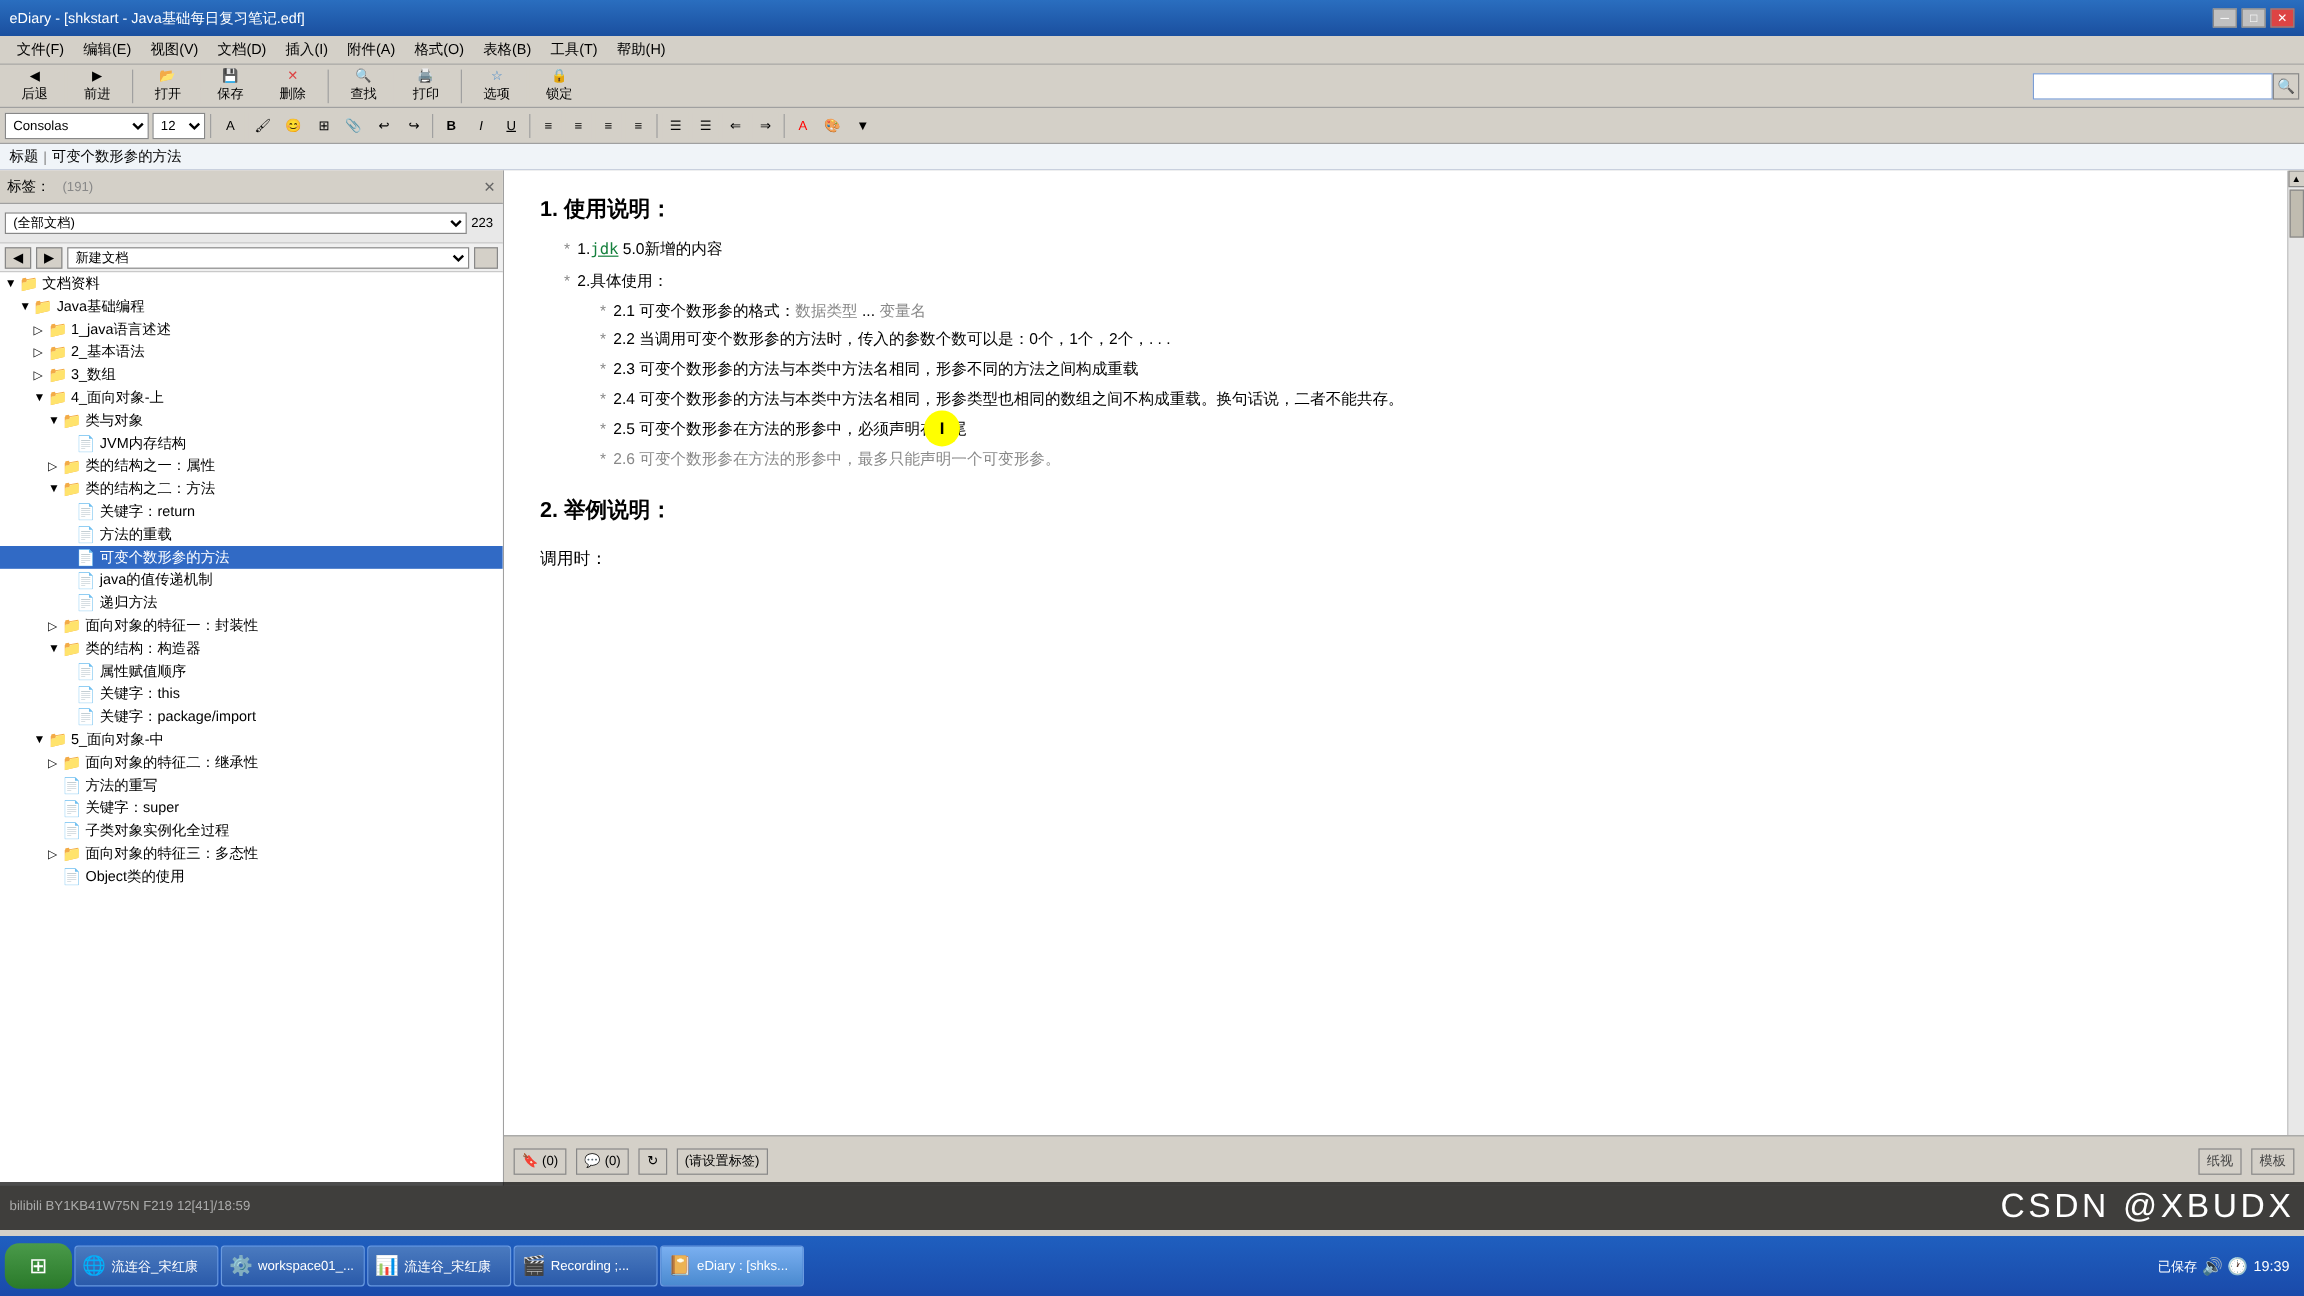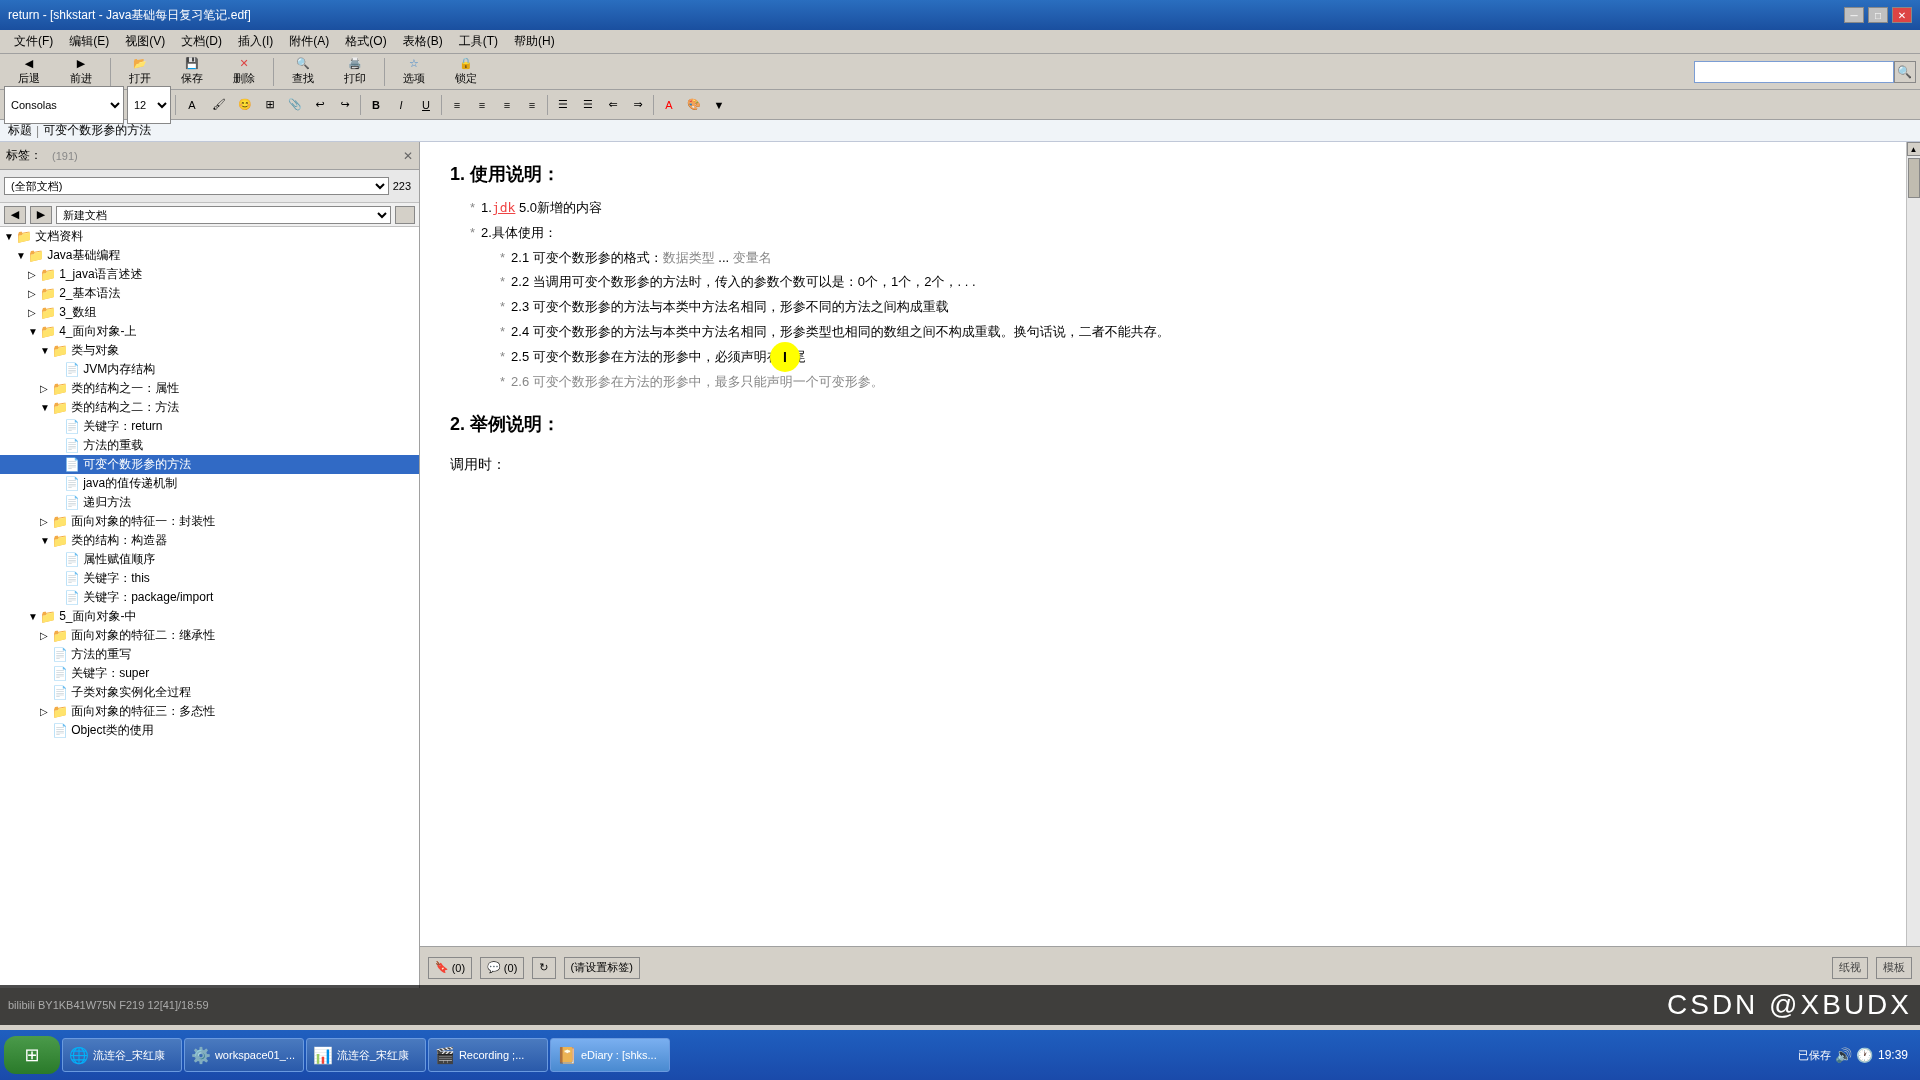--- a/index.html
+++ b/index.html
@@ -85,21 +85,21 @@
     #formattoolbar {
       height: 30px;
       background: #d4d0c8;
       display: flex;
       align-items: center;
       padding: 2px 4px;
       gap: 3px;
       border-bottom: 1px solid #a0a0a0;
     }
     .fmt-select {
-      height: 38px;
+      height: 22px;
       border: 1px solid #888;
       background: white;
       font-size: 11px;
       padding: 0 2px;
     }
     .fmt-btn {
       width: 22px; height: 22px;
       background: #d4d0c8;
       border: 1px solid transparent;
       cursor: pointer;
@@ -383,21 +383,21 @@
       padding: 4px 8px;
       display: flex;
       justify-content: space-between;
       align-items: center;
     }
   </style>
 </head>
 <body>
 
 <div id="titlebar">
-  <span>return - [shkstart - Java基础每日复习笔记.edf]</span>
+  <span>eDiary - [shkstart - Java基础每日复习笔记.edf]</span>
   <div id="titlebar-controls">
     <div class="title-btn">─</div>
     <div class="title-btn">□</div>
     <div class="title-btn" style="background:#dd4444;color:white;">✕</div>
   </div>
 </div>
 
 <div id="menubar">
   <span class="menu-item">文件(F)</span>
   <span class="menu-item">编辑(E)</span>
@@ -698,21 +698,21 @@
 
         <div class="cursor-dot">I</div>
 
         <div class="doc-section">
           <div class="doc-heading1">1. 使用说明：</div>
 
           <div class="doc-list">
             <div class="doc-list-item">
               <span class="doc-bullet">*</span>
               <span>
-                1.<span class="doc-code" style="color:#ef4444; text-decoration:underline;">jdk</span>  5.0新增的内容
+                1.<span class="doc-code" style="color:#15803d; text-decoration:underline;">jdk</span>  5.0新增的内容
               </span>
             </div>
 
             <div class="doc-list-item">
               <span class="doc-bullet">*</span>
               <span>2.具体使用：</span>
             </div>
 
             <div class="sub-list">
               <div class="doc-list-item">

